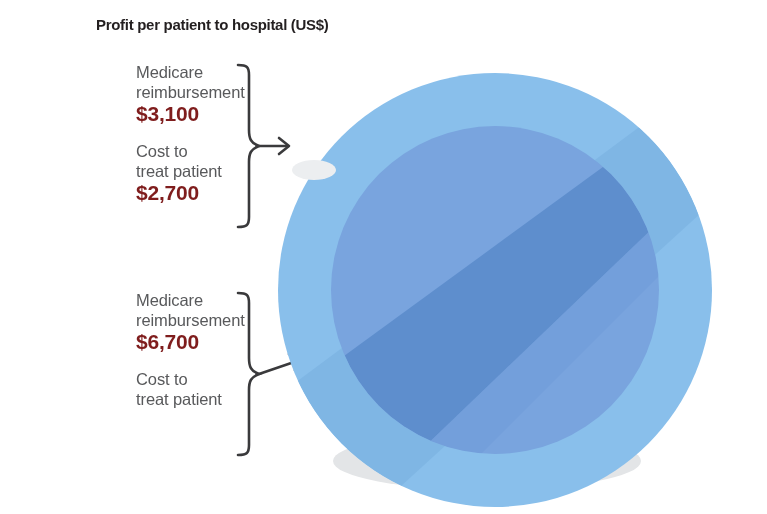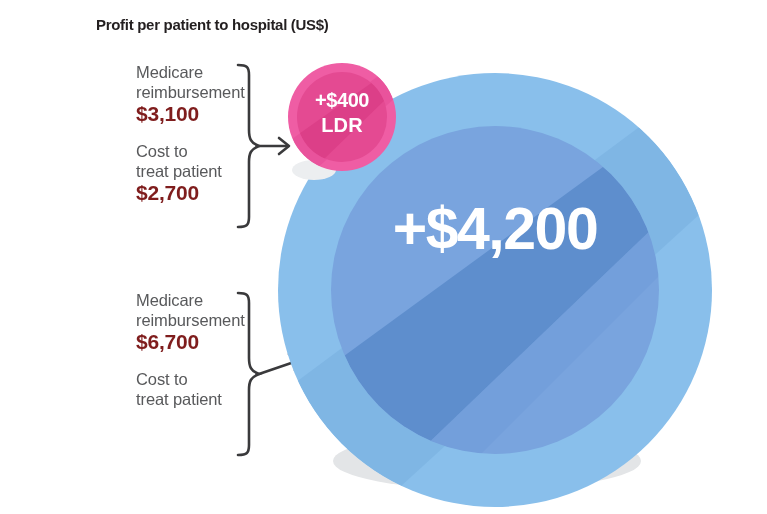--- a/index.html
+++ b/index.html
@@ -234,47 +234,18 @@
               <circle cx="164" cy="164" r="164"></circle>
             </clipPath>
         </defs>
         <g clip-path="url(#clipInnerB)">
           <polygon points="328,0 328,96 86,328 -6,328 -6,244" fill="#5e8ecd"></polygon>
           <polygon points="328,96 328,150 150,328 86,328" fill="#6d9ad6" opacity="0.45"></polygon>
         </g>
       </svg>
     </div>
 
-    <div class="bubble-label" id="imrt-value">+$4,200</div>
   </div>
 
   <div class="ground-shadow" id="shadow-ldr"></div>
 
-  <div class="bubble" id="bubble-ldr-outer">
-    <svg style="position:absolute;inset:0;border-radius:50%;" width="108" height="108" viewBox="0 0 108 108">
-      <defs>
-        <clipPath id="clipOuterP">
-            <circle cx="54" cy="54" r="54"></circle>
-          </clipPath>
-      </defs>
-      <g clip-path="url(#clipOuterP)">
-        <polygon points="108,0 108,34 26,108 -4,108 -4,82" fill="#e9539c"></polygon>
-      </g>
-    </svg>
-
-    <div class="bubble-inner" id="bubble-ldr-inner">
-      <svg class="gloss" width="90" height="90" viewBox="0 0 90 90">
-        <defs>
-          <clipPath id="clipInnerP">
-              <circle cx="45" cy="45" r="45"></circle>
-            </clipPath>
-        </defs>
-        <g clip-path="url(#clipInnerP)">
-          <polygon points="90,0 90,26 24,90 -4,90 -4,66" fill="#dc3f88"></polygon>
-        </g>
-      </svg>
-    </div>
-
-    <div class="bubble-label" id="ldr-value">+$400</div>
-    <div class="bubble-label" id="ldr-name">LDR</div>
-  </div>
 
 </div>
 
 </body></html>

